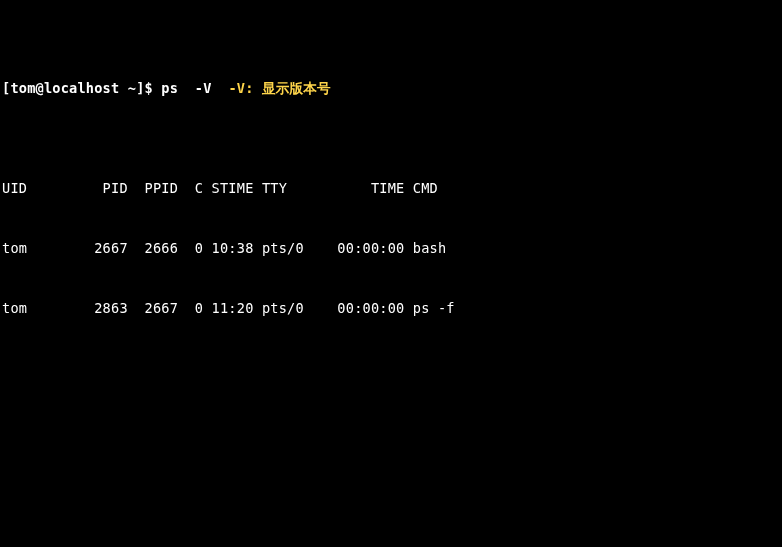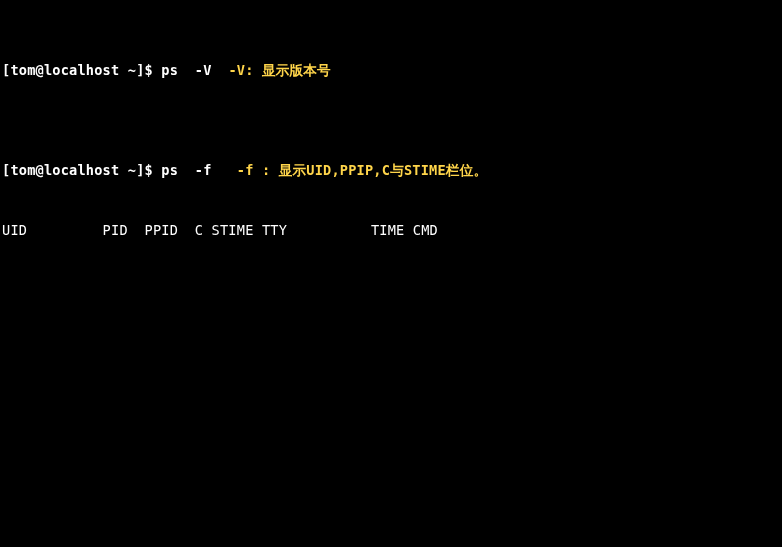--- a/index.html
+++ b/index.html
@@ -1,30 +1,31 @@
 <!DOCTYPE html>
 <html><head>
 <meta charset="utf-8">
 <style>
   html,body{margin:0;padding:0;background:#000;color:#fff;font-family:Consolas,Menlo,"DejaVu Sans Mono",monospace;font-size:13.6px;line-height:20px;letter-spacing:0.2px;}
-  .term{width:644px;height:547px;overflow:hidden;box-sizing:border-box;padding:0 2px;white-space:pre;}
+  .term{width:644px;height:547px;overflow:hidden;box-sizing:border-box;padding:18px 2px;white-space:pre;}
   .line{white-space:pre;}
   .yellow{color:#ffd54a;font-weight:bold;}
   .bold{font-weight:bold;}
 </style>
 </head>
 <body>
 
 <div class="term">
   
   <div class="line"><span class="bold"><span>[tom@localhost ~]$ </span><span>ps  -V</span></span><span class="yellow">  -V: 显示版本号</span></div>
 
   
-  <div class="line"><span class="bold"><span>[tom@localhost ~]$ </span><span>ps  -f</span></span><span class="yellow">   -f : 显示UID,PPIP,C与STIME栏位。</span></div>
   <div class="line">UID         PID  PPID  C STIME TTY          TIME CMD</div>
+  <div class="line">tom        2667  2666  0 10:38 pts/0    00:00:00 bash</div>
+  <div class="line">tom        2863  2667  0 11:20 pts/0    00:00:00 ps -f</div>
 
   
   
   
   
 
   
   
   
   

